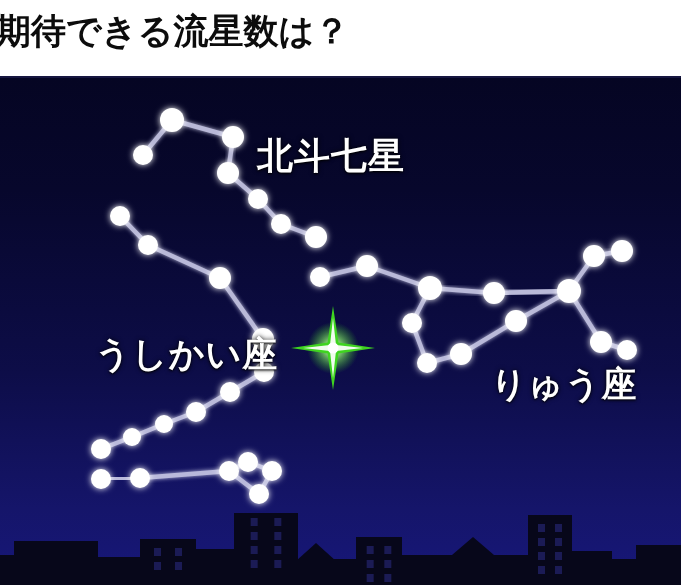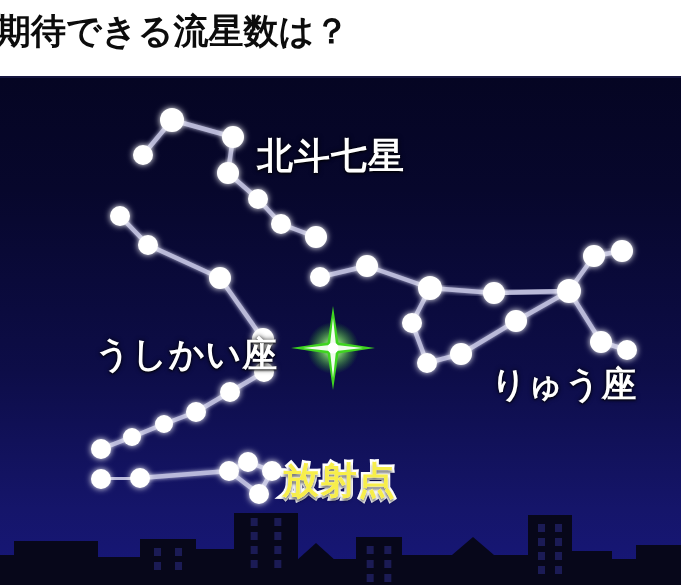--- a/index.html
+++ b/index.html
@@ -182,23 +182,20 @@
     <div class="sky-label" id="label-draco">うしかい座</div>
     <div class="sky-label" id="label-bootes">りゅう座</div>
 
     <svg id="radiant-star" viewBox="0 0 84 84" xmlns="http://www.w3.org/2000/svg">
       <circle cx="42" cy="42" r="26" fill="url(#radGreen)"></circle>
       <polygon points="42,0 47.5,36.5 84,42 47.5,47.5 42,84 36.5,47.5 0,42 36.5,36.5" fill="#3fd420"></polygon>
       <polygon points="42,12 45,39 72,42 45,45 42,72 39,45 12,42 39,39" fill="#ffffff" opacity=".92"></polygon>
       <circle cx="42" cy="42" r="5.5" fill="#ffffff"></circle>
     </svg>
 
-    <div id="radiant-label">
-      <span class="txt">放射点</span>
-    </div>
 
     <svg id="skyline" viewBox="0 0 681 72" preserveAspectRatio="none" xmlns="http://www.w3.org/2000/svg">
       <g id="skyline-layer">
           <rect x="0" y="42" width="18" height="32" fill="#07071a"></rect>
           <rect x="14" y="28" width="84" height="46" fill="#07071a"></rect>
           <rect x="98" y="44" width="44" height="30" fill="#07071a"></rect>
           <rect x="140" y="26" width="56" height="48" fill="#07071a"></rect>
           <rect x="154" y="35" width="7" height="8" fill="#1b1b55"></rect>
           <rect x="154" y="49" width="7" height="8" fill="#1b1b55"></rect>
           <rect x="175" y="35" width="7" height="8" fill="#1b1b55"></rect>

